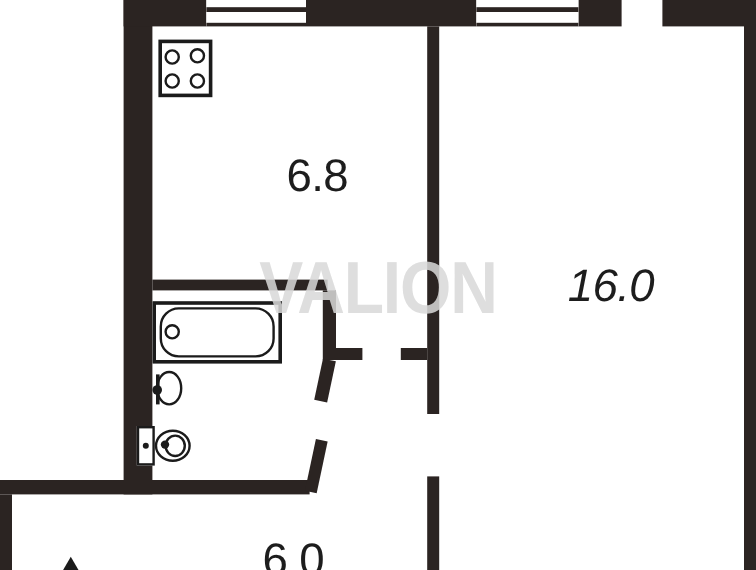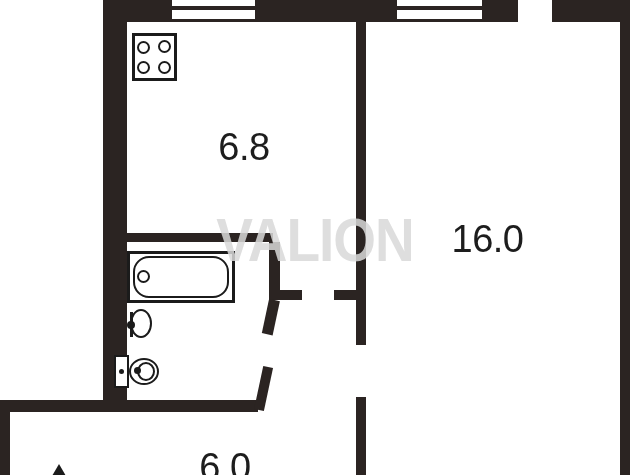--- a/index.html
+++ b/index.html
@@ -20,21 +20,21 @@
   .window{position:absolute;top:0;height:22px;background:#fff;z-index:21;}
   .win-bar{position:absolute;left:0;right:0;background:var(--wall);}
   .win-mid{top:6px;height:4px;}
   .win-sill{top:19px;height:3px;}
   .fix{position:absolute;background:#fff;border:2px solid var(--line);box-sizing:border-box;z-index:30;}
   .round{border-radius:50%;}
   .dot{position:absolute;background:var(--line);border-radius:50%;z-index:31;}
   .leaf{position:absolute;background:var(--wall);z-index:22;}
   .room-label{
     position:absolute;z-index:40;color:var(--label);
-    font-size:38px;letter-spacing:-0.5px;line-height:1.15;text-align:center;
+    font-size:38px;letter-spacing:-0.5px;line-height:1.15;text-align:right;
   }
   #watermark{
     position:absolute;left:155px;top:209px;width:320px;text-align:center;
     font-size:55px;font-weight:bold;letter-spacing:-1px;line-height:1;
     color:var(--watermark);opacity:0.85;z-index:60;
     transform:scaleY(1.12);transform-origin:top center;
   }
   #entrance-arrow{
     position:absolute;left:52px;top:464px;width:0;height:0;z-index:30;
     border-left:7px solid transparent;border-right:7px solid transparent;
@@ -101,18 +101,18 @@
     <div class="fix" style="left:114px;top:355px;width:15px;height:33px;"></div>
     <div class="dot" style="left:119px;top:369px;width:5px;height:5px;"></div>
     <div class="fix round" style="left:129px;top:358px;width:30px;height:27px;"></div>
     <div class="fix round" style="left:137px;top:362px;width:18px;height:19px;"></div>
     <div class="dot" style="left:134px;top:367px;width:7px;height:7px;"></div>
   </div>
 
   <div id="entrance-arrow"></div>
 
   <div class="room-label" style="left:198px;top:126px;width:92px;">6.8</div>
-  <div class="room-label" style="left:430px;top:218px;width:115px;">16.0</div>
+  <div class="room-label" style="left:430px;top:218px;width:115px;font-style:italic;">16.0</div>
   <div class="room-label" style="left:180px;top:446px;width:90px;">6.0</div>
 
   <div id="watermark">VALION</div>
 
 </div>
 
 </body></html>

